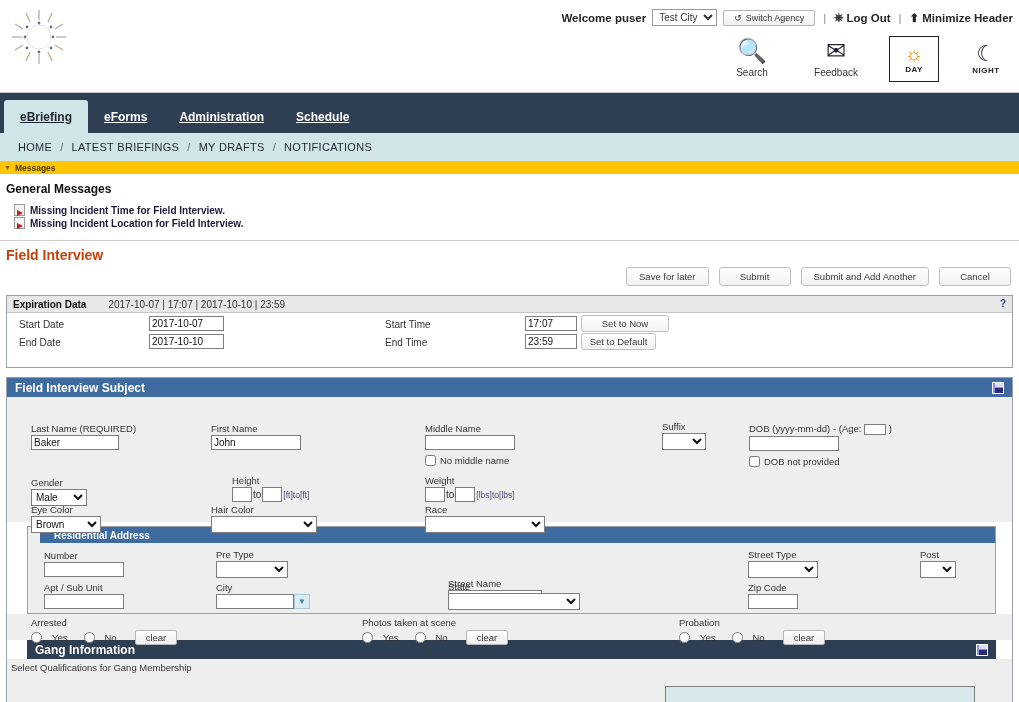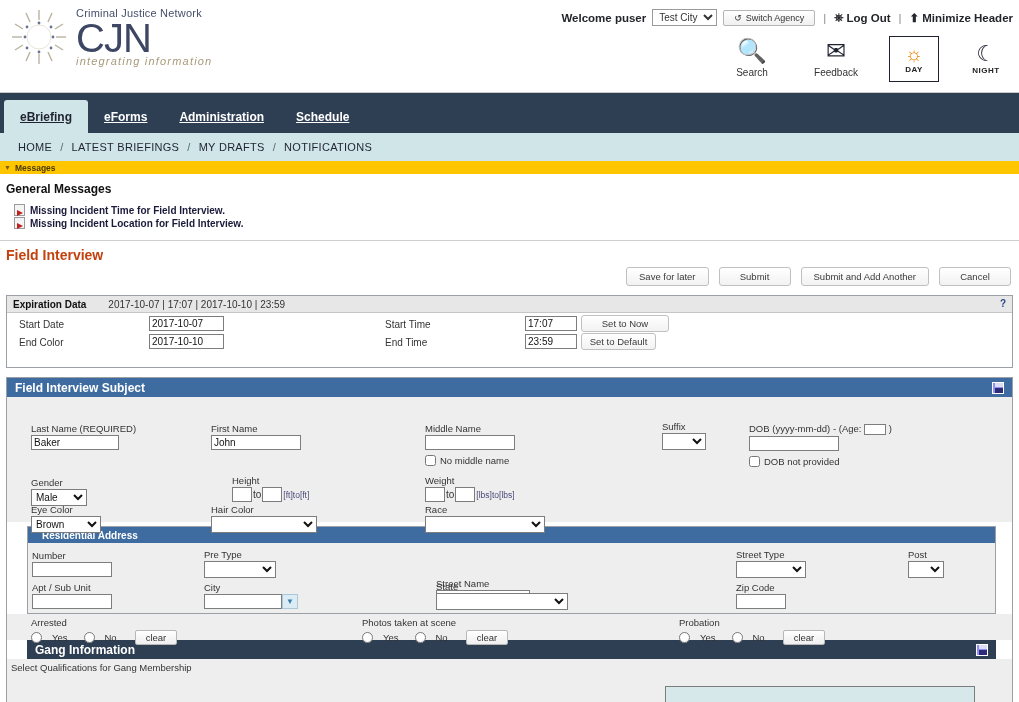--- a/index.html
+++ b/index.html
@@ -188,21 +188,21 @@
   select.sel {
     border: 1px solid #7d7d7d; height: 17px; font-size: 10px;
     font-family: "Liberation Sans", sans-serif; background: #fff; color: #111;
   }
   .cb-row { display: flex; align-items: center; gap: 4px; font-size: 9.5px; color: #333; }
   input[type=checkbox], input[type=radio] { margin: 0; width: 11px; height: 11px; }
 
   .rel { position: relative; }
 
   .addr-panel {
-    margin: 4px 16px 0 20px; border: 1px solid #9aa0a6; background: #eeeeee;
+    margin: 4px 16px 0 20px; border: 1px solid #9aa0a6; background: #eeeeee; padding-left: 12px;
   }
   .addr-body { position: relative; height: 70px; background: #eeeeee; }
 
   .radio-strip { position: relative; height: 26px; background: #eeeeee; }
   .rgroup { position: absolute; top: 0; }
   .rgroup .cap { font-size: 9.5px; color: #333; display: block; }
   .rline { display: flex; align-items: center; gap: 10px; margin-top: 2px; }
   .rline span { font-size: 9.5px; color: #333; }
   .clear-btn {
     margin-left: 8px; font-size: 9px; padding: 1px 10px;
@@ -250,25 +250,20 @@
             <circle cx="45" cy="31" r="1.4"></circle>
               <circle cx="43" cy="42" r="1.4"></circle>
             <circle cx="31" cy="46" r="1.4"></circle>
               <circle cx="19" cy="42" r="1.4"></circle>
             <circle cx="17" cy="31" r="1.4"></circle>
               <circle cx="19" cy="21" r="1.4"></circle>
           </g>
         </g>
       </svg>
     </div>
-    <div class="logo-text">
-      <div class="logo-top">Criminal Justice Network</div>
-      <div class="logo-cjn">CJN</div>
-      <div class="logo-sub">integrating information</div>
-    </div>
   </div>
 
   <div class="welcome-row">
     <span>Welcome puser</span>
     <select class="agency-select">
       <option>Test City</option>
     </select>
     <span class="switch-btn">
       <span>↺</span>
       <span>Switch Agency</span>
@@ -350,21 +345,21 @@
 
 <div class="panel">
   <div class="panel-gray-head">
     <b>Expiration Data</b>
     <span class="gray-head-val">2017-10-07 | 17:07 | 2017-10-10 | 23:59</span>
     <span class="help-q">?</span>
   </div>
   <div class="exp-body rel" style="height:54px;">
     <div style="position:absolute;left:12px;top:6px;" class="lbl">Start Date</div>
     <input class="txt" style="position: absolute; left: 142px; top: 3px; width: 75px;" value="2017-10-07">
-    <div style="position:absolute;left:12px;top:24px;" class="lbl">End Color</div>
+    <div style="position:absolute;left:12px;top:24px;" class="lbl">End Date</div>
     <input class="txt" style="position: absolute; left: 142px; top: 21px; width: 75px;" value="2017-10-10">
 
     <div style="position:absolute;left:378px;top:6px;" class="lbl">Start Time</div>
     <input class="txt" style="position: absolute; left: 518px; top: 3px; width: 52px;" value="17:07">
     <div class="act-btn" style="position:absolute;left:574px;top:2px;width:88px;padding:2px 0;">Set to Now</div>
 
     <div style="position:absolute;left:378px;top:24px;" class="lbl">End Time</div>
     <input class="txt" style="position: absolute; left: 518px; top: 21px; width: 52px;" value="23:59">
     <div class="act-btn" style="position:absolute;left:574px;top:20px;width:75px;padding:2px 0;">Set to Default</div>
   </div>

